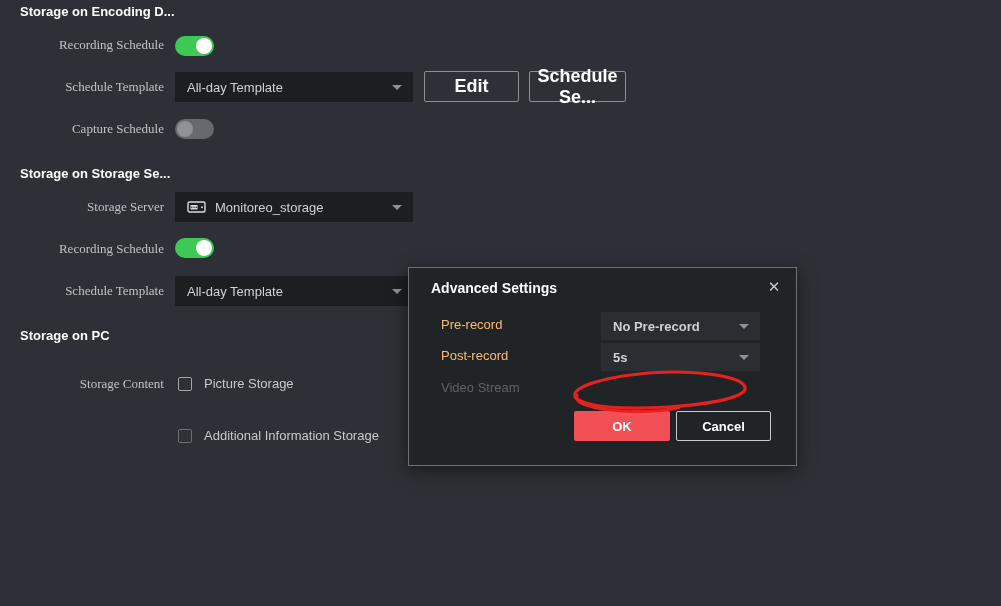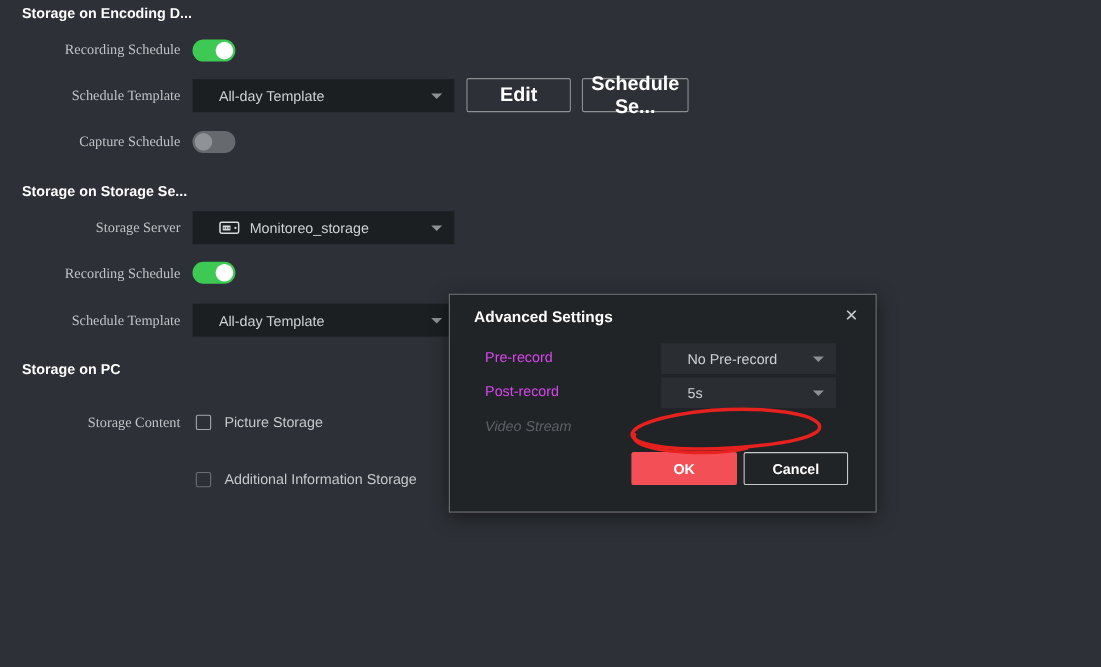--- a/index.html
+++ b/index.html
@@ -6,21 +6,21 @@
   html,body { width:1001px; height:606px; background:#2d3036; }
   body { font-family:"Liberation Sans", sans-serif; position:relative; overflow:hidden; }
   #screen { position:absolute; left:0; top:0; width:1001px; height:492px; background:#2d3036; }
 
   .abs { position:absolute; }
   .hdr { font-size:13px; font-weight:bold; color:#fdfdfd; line-height:16px; }
   .lbl { font-size:13px; color:#bfc3c6; line-height:16px;font-family:Liberation Serif, serif; }
   .lbl-col { left:0; width:164px; text-align:right; }
 
   
-  .dd { background:#1c1f22; display:flex; align-items:center; padding-left:24px;
+  .dd { background:#1c1f22; display:flex; align-items:center; padding-left:12px;
         font-size:13px; color:#cfd2d5; cursor:pointer; }
   .dd .caret { position:absolute; right:11px; top:50%; margin-top:-2px;
         width:0; height:0; border-left:5px solid transparent; border-right:5px solid transparent;
         border-top:5px solid #8e9194; }
   .dd.modal-field { background:#2a2d31; }
   .dd.disabled { background:#35393d; color:#8c9094; cursor:default; }
   .dd.disabled .caret { border-top-color:#5a5e62; }
 
   
   .toggle { width:39px; height:20px; border-radius:10px; cursor:pointer; }
@@ -39,23 +39,23 @@
   .cb { width:14px; height:14px; border:1px solid #a4a7aa; border-radius:2px; background:transparent; cursor:pointer; }
   .cb.dim { border-color:#6b6e72; }
   .cb-lbl { font-size:13px; color:#c6c9cc; line-height:16px; }
 
   
   #modal { left:389px; top:267px; width:389px; height:199px; background:#212427;
            border:1px solid #6e7174; box-shadow:0 4px 16px rgba(0,0,0,0.5); z-index:10;margin-left:19px; }
   #modal .m-title { left:22px; top:12px; font-size:14px; font-weight:bold; color:#fdfdfd; }
   #modal .m-close { left:355px; top:9px; width:20px; height:20px; color:#c6c9cc; font-size:15px;
                     display:flex; align-items:center; justify-content:center; cursor:pointer; }
-  #modal .m-lbl { left:32px; width:130px; font-size:13px; color:#d946ef; line-height:15px; }
-  #modal .m-lbl.dim { color:#5d6165;font-style:italic; }
-  #modal .m-field { left:192px; width:159px; height:28px; }
+  #modal .m-lbl { left:32px; width:130px; font-size:13px; color:#fdba74; line-height:15px; }
+  #modal .m-lbl.dim { color:#5d6165; }
+  #modal .m-field { left:192px; width:159px; height:28px;font-weight:bold; }
   #ok-btn { left:165px; top:143px; width:96px; height:30px; background:#f25056; border:none;
             border-radius:2px; color:#fff; font-size:13px; font-weight:bold;
             display:flex; align-items:center; justify-content:center; cursor:pointer; }
   #cancel-btn { left:267px; top:143px; width:95px; height:30px; background:transparent;
             border:1px solid #c6c8cb; border-radius:2px; color:#fff; font-size:13px; font-weight:bold;
             display:flex; align-items:center; justify-content:center; cursor:pointer; }
 
   #annotation-svg { position:absolute; left:0; top:0; z-index:30; pointer-events:none; }
   .srv-icon { margin-right:9px; display:inline-flex; }
 </style>

